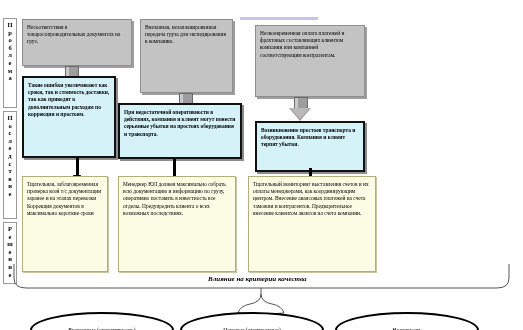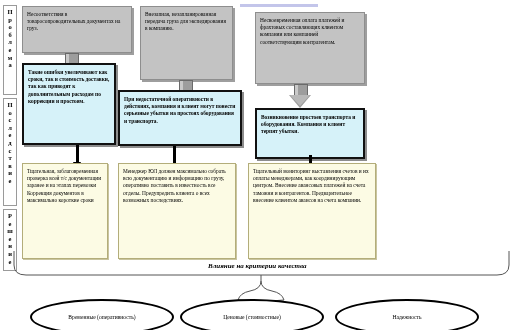--- a/index.html
+++ b/index.html
@@ -3,21 +3,21 @@
 <meta charset="utf-8">
 <style>
   html,body{margin:0;padding:0;}
   body{
     width:523px;height:330px;
     background:#ffffff;
     font-family:"Liberation Serif", serif;
     overflow:hidden;
     position:relative;
   }
-  #canvas{position:absolute;left:0;top:3px;width:523px;height:277px;}
+  #canvas{position:absolute;left:0;top:16px;width:523px;height:277px;}
   .abs{position:absolute;}
 
   
   .band{
     position:absolute;left:3px;width:14px;
     border:1px solid #9a9a9a;
     background:#ffffff;
     font-size:6.5px;
     font-weight:bold;
     font-family:"Liberation Serif", serif;

